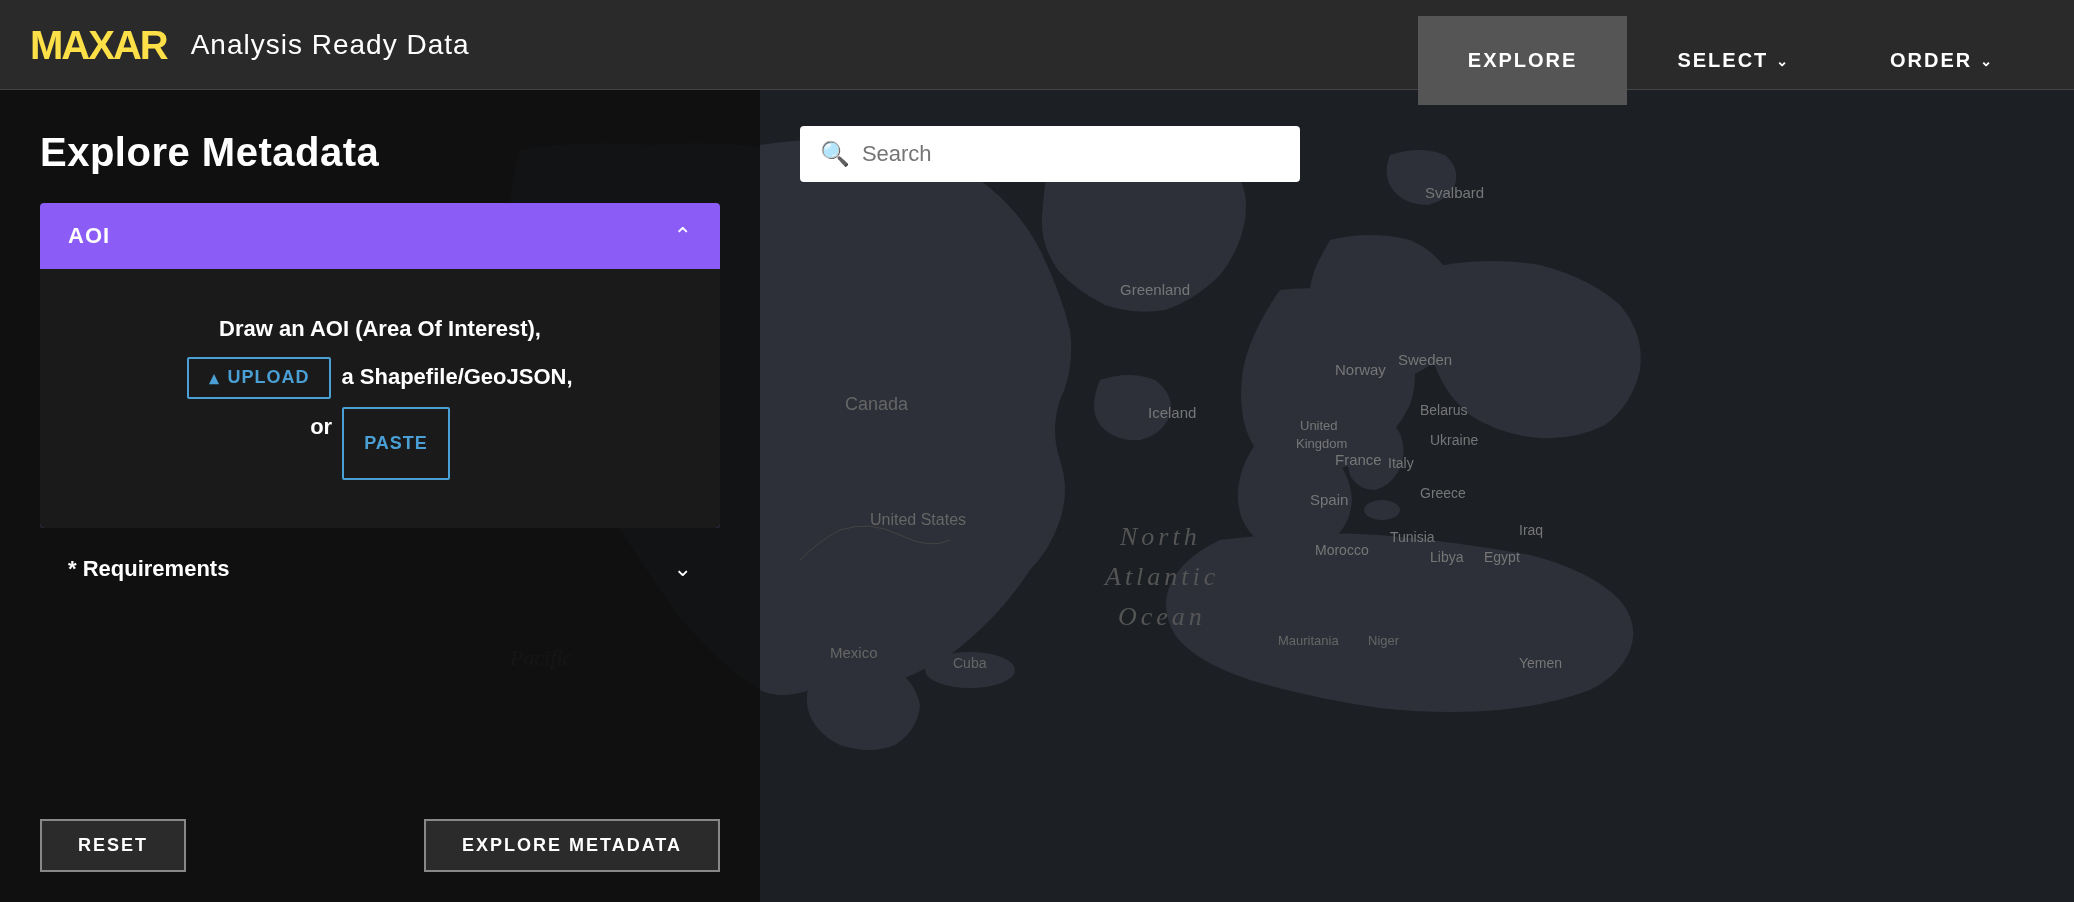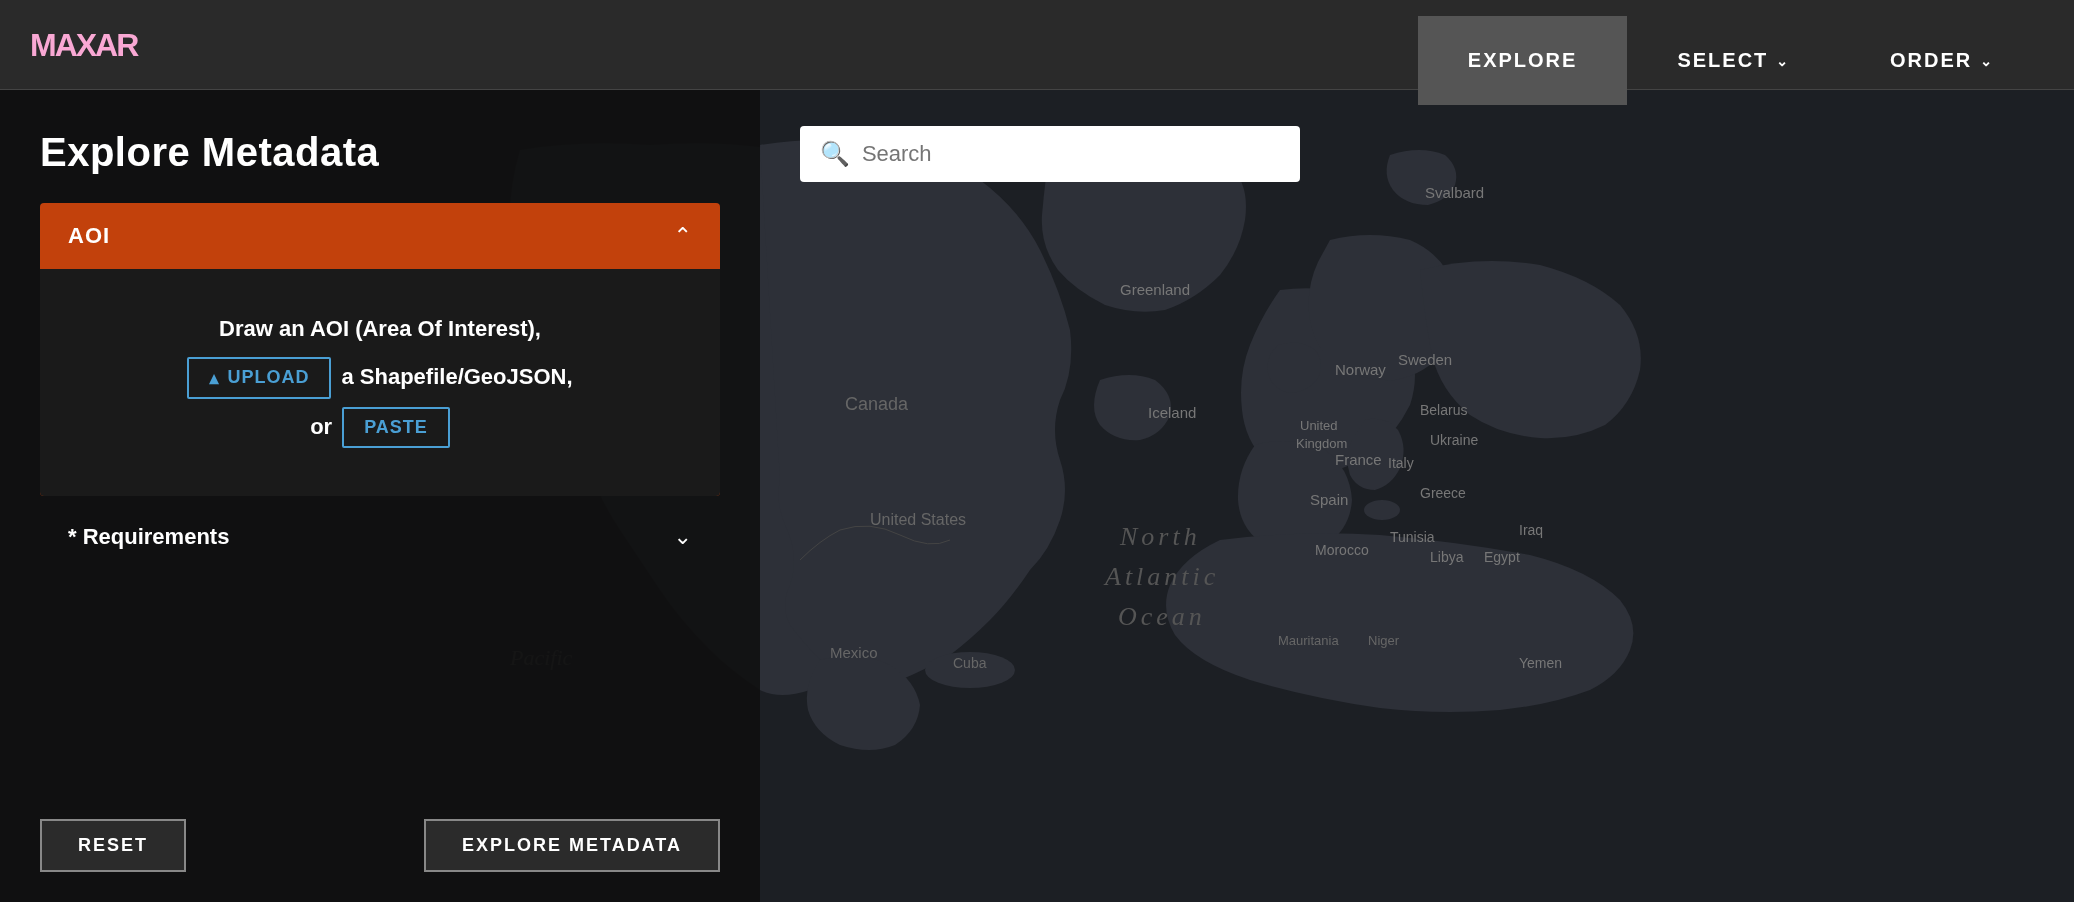--- a/index.html
+++ b/index.html
@@ -24,23 +24,23 @@
     }
 
     .logo-area {
       display: flex;
       align-items: center;
       gap: 16px;
       flex: 0 0 auto;
     }
 
     .logo-maxar {
-      font-size: 32px;
+      font-size: 40px;
       font-weight: 900;
-      color: #f9a8d4;
+      color: #fde047;
       letter-spacing: -2px;
       font-family: Arial Black, sans-serif;
       line-height: 1;
     }
 
     .logo-subtitle {
       color: #ffffff;
       font-size: 28px;
       font-weight: 300;
       letter-spacing: 1px;
@@ -116,21 +116,21 @@
 
     .panel-title {
       color: #ffffff;
       font-size: 40px;
       font-weight: 700;
       margin-bottom: 28px;
       letter-spacing: 0.5px;
     }
 
     .aoi-section {
-      background: #c2410c;
+      background: #8b5cf6;
       border-radius: 4px;
       overflow: hidden;
       margin-bottom: 0;
     }
 
     .aoi-header {
       display: flex;
       align-items: center;
       justify-content: space-between;
       padding: 20px 28px;
@@ -186,21 +186,21 @@
     .upload-icon {
       font-size: 18px;
     }
 
     .paste-btn {
       display: inline-flex;
       align-items: center;
       border: 2px solid #4a9fd4;
       color: #4a9fd4;
       background: transparent;
-      padding: 8px 20px;
+      padding: 24px 20px;
       font-size: 18px;
       font-weight: 700;
       letter-spacing: 1px;
       cursor: pointer;
       border-radius: 2px;
     }
 
     .requirements-section {
       margin-top: 8px;
       padding: 20px 28px;
@@ -287,20 +287,21 @@
       width: 100%;
       font-family: Arial, sans-serif;
     }
   </style>
 </head>
 <body>
 
 <div class="header">
   <div class="logo-area">
     <span class="logo-maxar">MAXAR</span>
+    <span class="logo-subtitle">Analysis Ready Data</span>
   </div>
   <nav class="nav-area">
     <button class="nav-item active">
       <span>EXPLORE</span>
     </button>
     <button class="nav-item">
       <span>SELECT</span>
       <span class="chevron">⌄</span>
     </button>
     <button class="nav-item">

